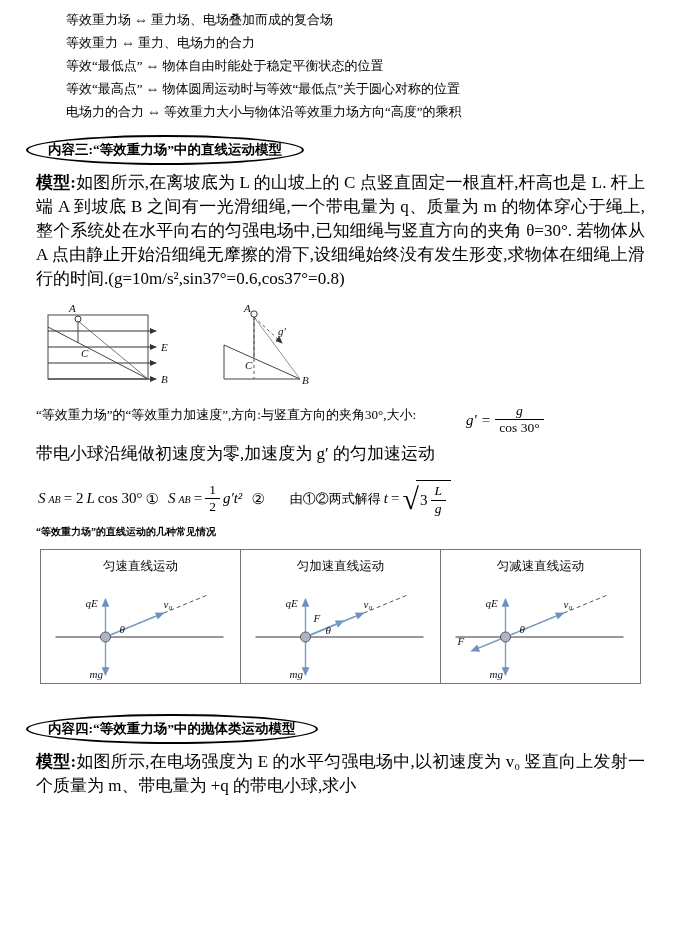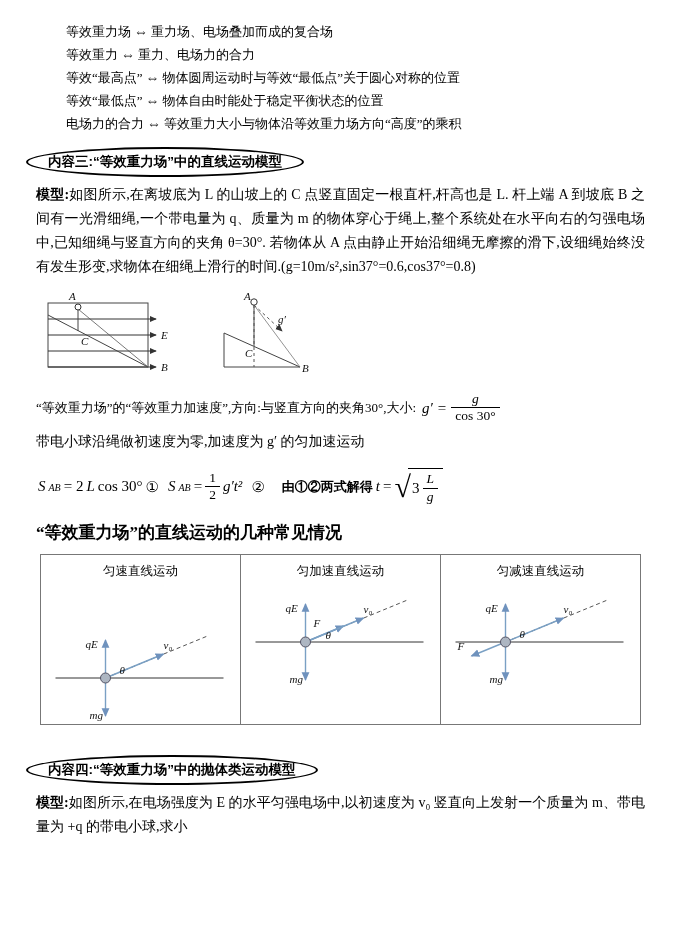--- a/index.html
+++ b/index.html
@@ -1,63 +1,63 @@
 <!DOCTYPE html>
 <html><head>
 <meta charset="utf-8">
 <style>
   html,body{margin:0;padding:0;}
   body{
     width:679px;height:949px;overflow:hidden;background:#ffffff;color:#000;
     font-family:"Liberation Serif","DejaVu Serif",serif;
   }
-  .page{padding:20px 34px 0 36px;}
+  .page{padding:8px 34px 0 36px;}
 
   
   .equiv-list{margin-left:30px;}
   .equiv-item{font-size:13px;line-height:23px;white-space:nowrap;}
   .equiv-item .arrow{font-size:14px;margin:0 3px;}
 
   
   .section-header{margin:12px 0 4px -10px;}
   .oval{
     display:inline-block;border:2px solid #000;border-radius:50%;
     padding:4px 20px;font-weight:700;font-size:13.5px;
-    font-family:Liberation Sans, sans-serif;
+    font-family:Liberation Serif, serif;
   }
 
-  .para{font-size:14px;line-height:24px;text-align:justify;margin-top:6px;}
+  .para{font-size:17px;line-height:24px;text-align:justify;margin-top:6px;}
   .bold{font-weight:700;}
 
   
   .figures{display:flex;align-items:flex-end;gap:34px;margin:10px 0 2px 10px;}
   svg text{font-family:"Liberation Serif","DejaVu Serif",serif;font-size:11px;font-style:italic;fill:#111;}
 
   
-  .formula-line{display:flex;align-items:center;flex-wrap:wrap;margin-top:12px;font-size:13px;line-height:24px;}
+  .formula-line{display:flex;flex-wrap:wrap;margin-top:12px;font-size:13px;line-height:24px;gap:44px;}
   .math{display:inline-flex;align-items:center;gap:5px;font-size:15px;margin-left:6px;}
   .var{font-style:italic;}
   .frac{display:inline-flex;flex-direction:column;align-items:center;line-height:1.2;font-size:13.5px;}
   .frac .num{padding:0 4px;}
   .frac .den{border-top:1px solid #000;padding:0 4px;}
 
   .equation-row{display:flex;align-items:center;font-size:15px;margin:14px 0 2px 2px;gap:3px;}
   .equation-row sub{font-size:10px;font-style:italic;position:relative;top:1px;}
-  .sp-l{margin-left:14px;font-weight:bold;}
+  .sp-l{margin-left:22px;}
   .sp-s{margin-left:6px;}
   .sqrt{display:inline-flex;align-items:center;}
   .sqrt .radical{font-size:30px;line-height:1;margin-right:-3px;font-style:normal;}
   .sqrt .radicand{border-top:1.6px solid #000;display:inline-flex;align-items:center;gap:3px;padding:2px 5px 0 4px;}
 
-  .cases-title{font-weight:700;font-size:17px;margin-top:16px;}
+  .cases-title{font-weight:700;font-size:10px;margin-top:8px;}
 
   
   .cases-table{display:flex;border:1px solid #777;margin:10px 4px 0 4px;}
   .case-cell{flex:1;border-left:1px solid #777;padding:8px 2px 0 2px;display:flex;flex-direction:column;}
-  .case-cell:first-child{border-left:none;gap:36px;}
+  .case-cell:first-child{border-left:none;}
   .case-title{text-align:center;font-size:12.5px;}
 </style>
 </head>
 <body>
 
 <svg width="0" height="0" style="position:absolute">
   <defs>
     <marker id="ahk" viewBox="0 0 10 10" refX="8" refY="5" markerWidth="8" markerHeight="8" orient="auto">
       <path d="M0,1 L9,5 L0,9 z" fill="#333"></path>
     </marker>
@@ -70,24 +70,24 @@
 <div class="page">
 
   <div class="equiv-list">
     <div class="equiv-item">
       <span>等效重力场</span><span class="arrow">⇔</span><span>重力场、电场叠加而成的复合场</span>
     </div>
     <div class="equiv-item">
       <span>等效重力</span><span class="arrow">⇔</span><span>重力、电场力的合力</span>
     </div>
     <div class="equiv-item">
+      <span>等效“最低点”</span><span class="arrow">⇔</span><span>物体自由时能处于稳定平衡状态的位置</span>
+    </div>
+    <div class="equiv-item">
       <span>等效“最高点”</span><span class="arrow">⇔</span><span>物体圆周运动时与等效“最低点”关于圆心对称的位置</span>
-    </div>
-    <div class="equiv-item">
-      <span>等效“最低点”</span><span class="arrow">⇔</span><span>物体自由时能处于稳定平衡状态的位置</span>
     </div>
     <div class="equiv-item">
       <span>电场力的合力</span><span class="arrow">⇔</span><span>等效重力大小与物体沿等效重力场方向“高度”的乘积</span>
     </div>
   </div>
 
   <div class="section-header">
     <span class="oval">内容三:“等效重力场”中的直线运动模型</span>
   </div>
 

